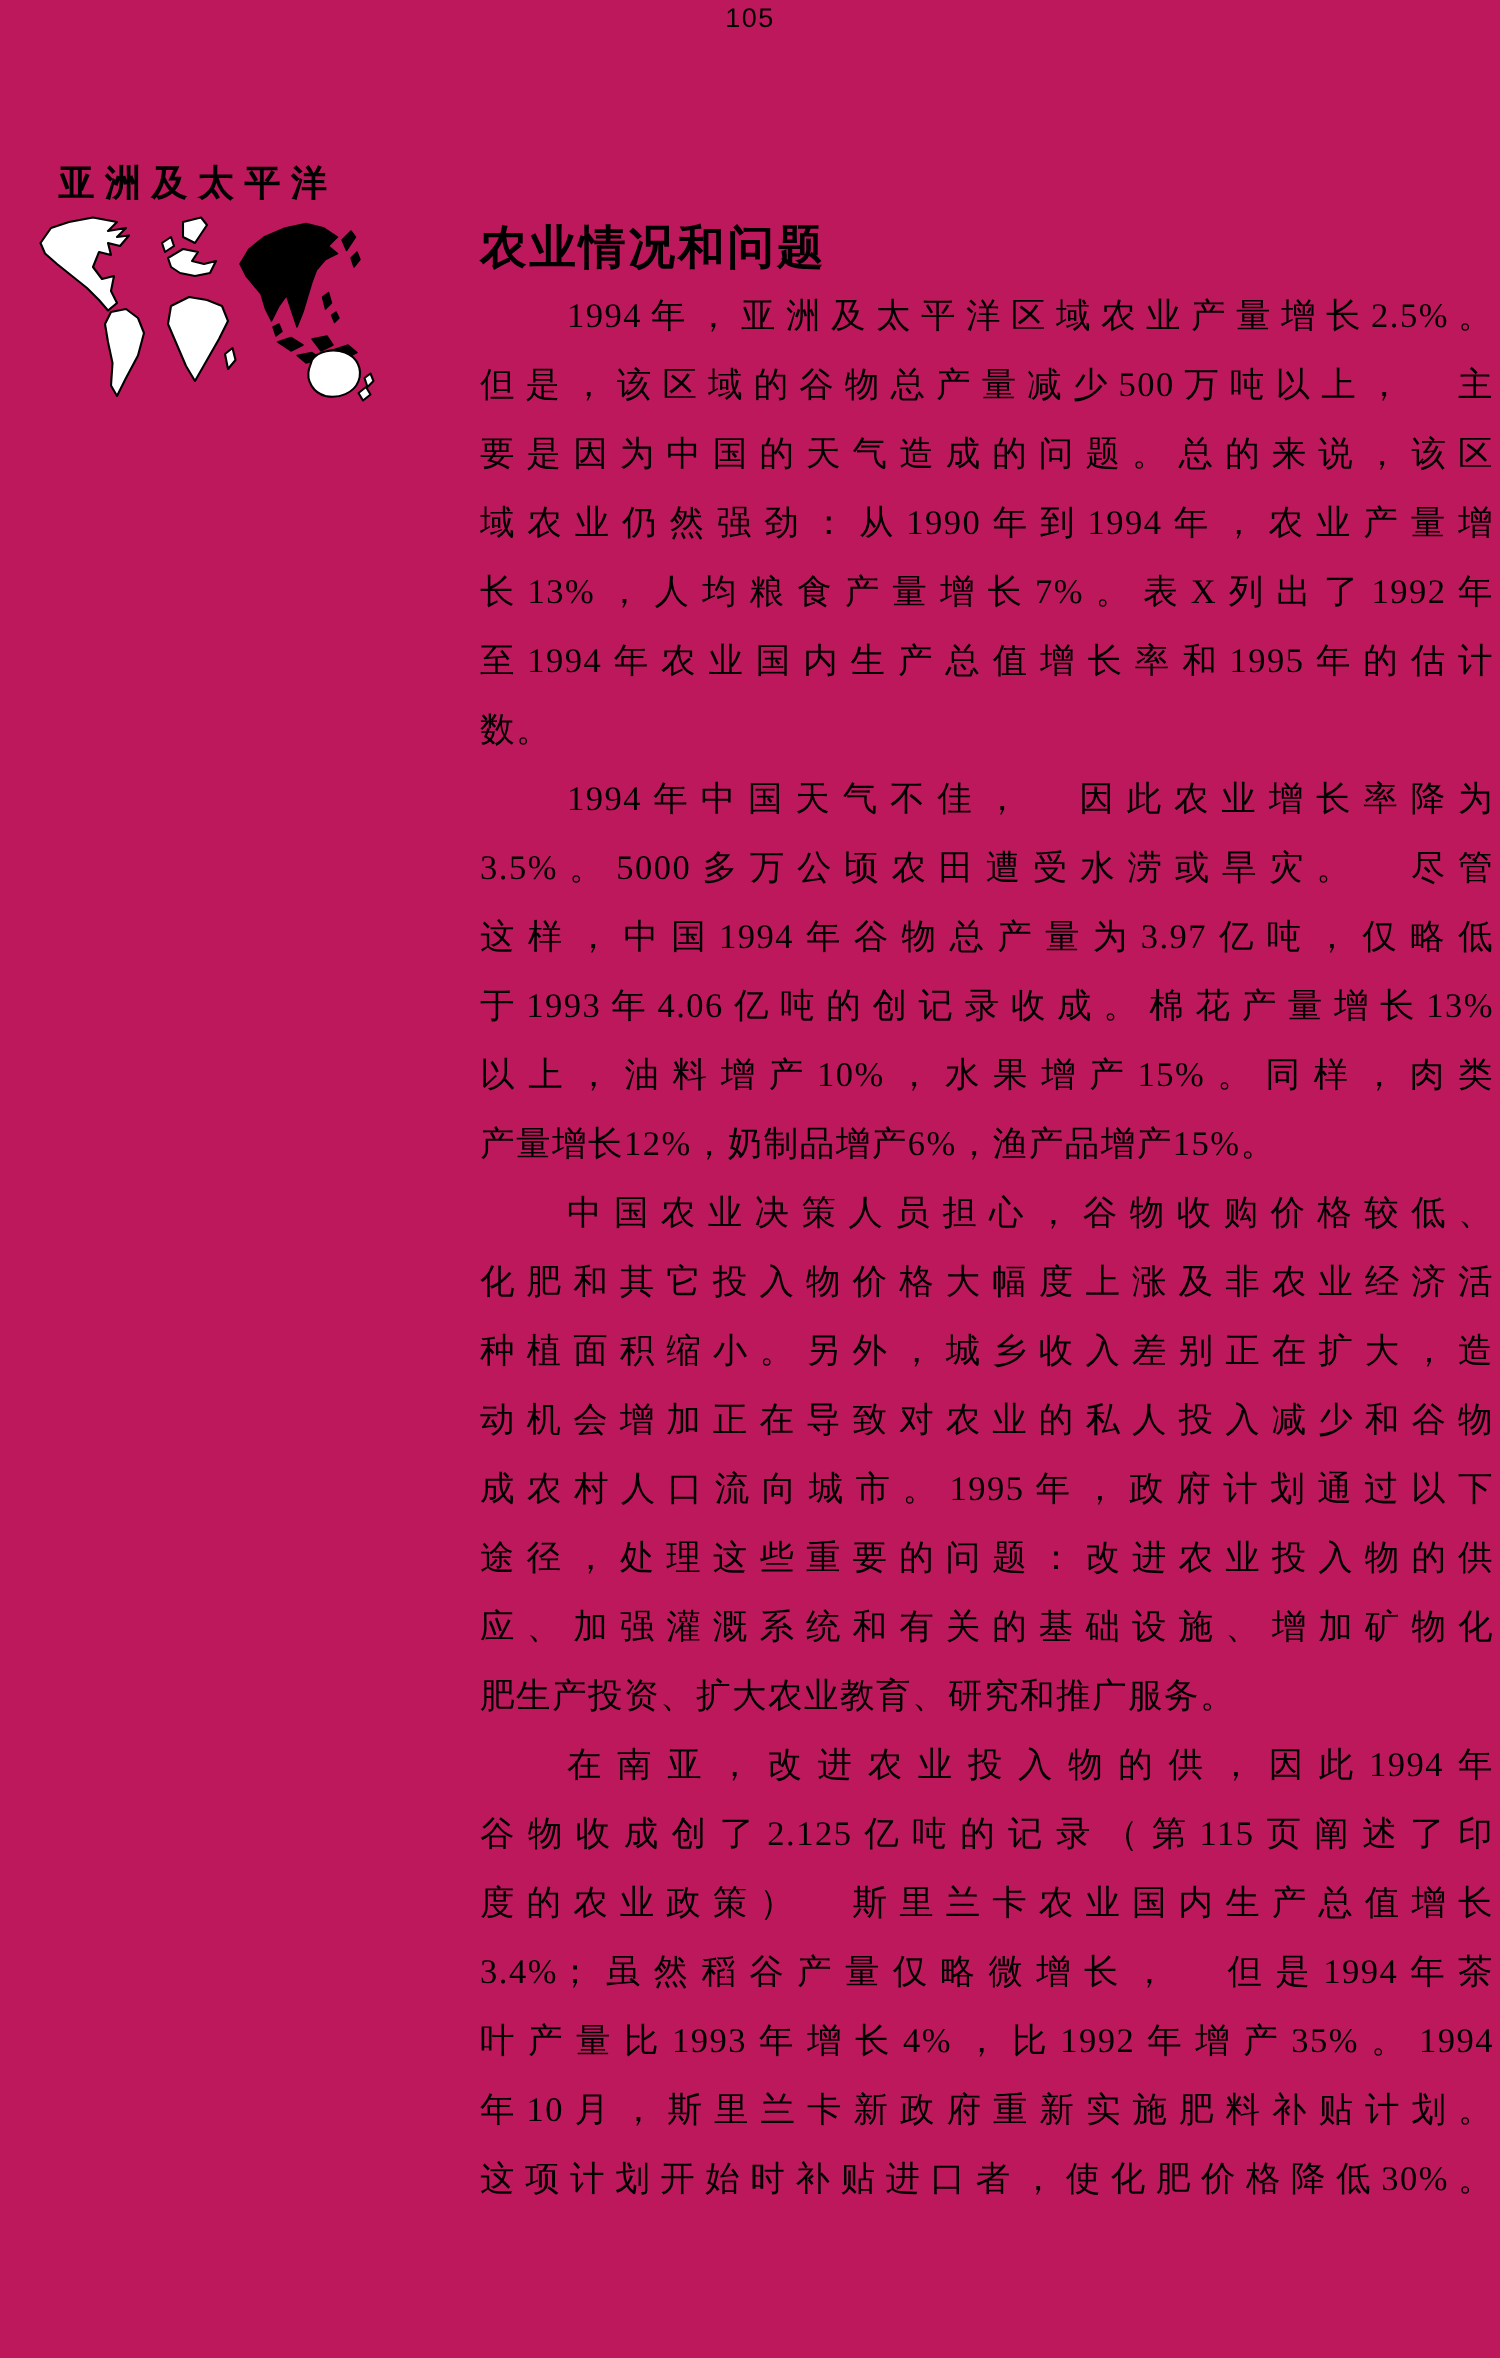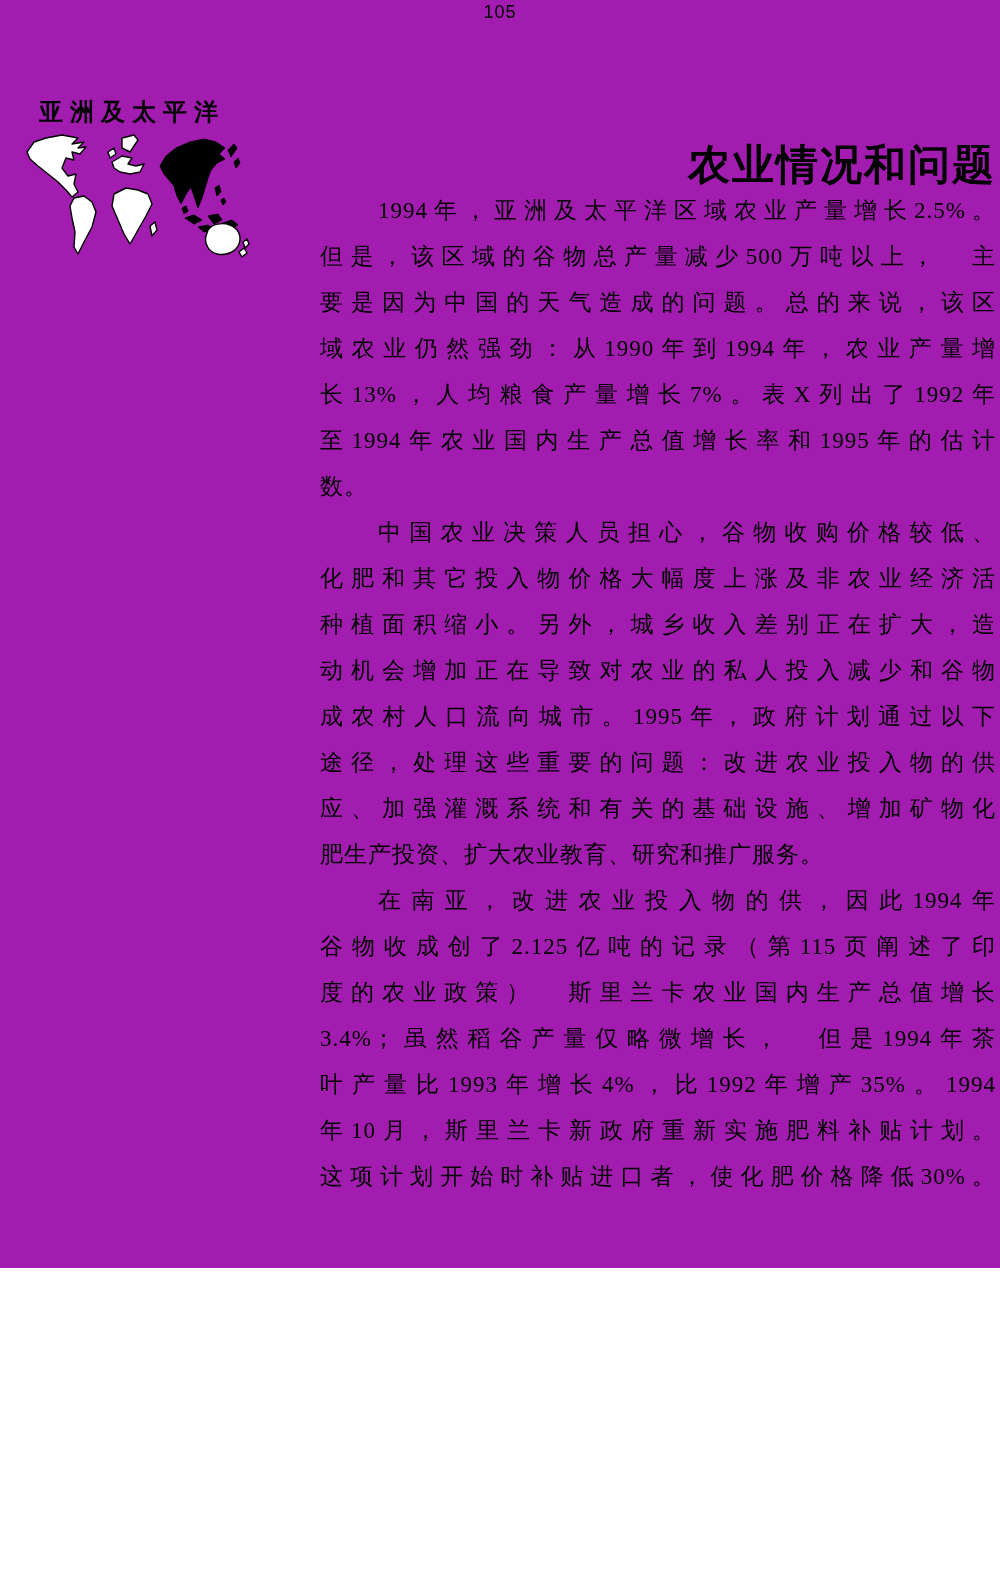--- a/index.html
+++ b/index.html
@@ -3,40 +3,40 @@
 <meta charset="utf-8">
 <style>
   html, body {
     margin: 0;
     padding: 0;
     background: #ffffff;
   }
   .page {
     position: relative;
     width: 1000px;
-    height: 1268px;
-    background: #a21caf;
+    height: 1572px;
+    background: #be185d;
     color: #000000;
     font-family: "Liberation Serif", "DejaVu Serif", serif;
     overflow: hidden;
   }
   .page-number {
     position: absolute;
     top: 2px;
     left: 0;
     width: 1000px;
     text-align: center;
     font-size: 18px;
     letter-spacing: 1px;
     font-family: "Liberation Sans", "DejaVu Sans", sans-serif;
   }
   .map-block {
     position: absolute;
     left: 22px;
-    top: 96px;
+    top: 106px;
     width: 228px;
   }
   .map-label {
     width: 200px;
     margin-left: 10px;
     text-align: center;
     font-size: 24px;
     font-weight: bold;
     letter-spacing: 7px;
     white-space: nowrap;
@@ -61,26 +61,25 @@
     stroke-linejoin: round;
   }
   .article {
     position: absolute;
     left: 320px;
     top: 142px;
     width: 676px;
   }
   .heading {
     margin: 0;
-    font-size: 42px;
+    font-size: 31px;
     font-weight: bold;
     line-height: 46px;
     letter-spacing: 2px;
     font-family: "Liberation Sans", "DejaVu Sans", sans-serif;
-    text-align: right;
   }
   .para {
     margin: 0;
   }
   .line {
     font-size: 23px;
     line-height: 46px;
     text-align: justify;
     text-align-last: justify;
     text-justify: inter-character;
@@ -145,20 +144,28 @@
         <div class="para">
           <div class="line first">1994年，亚洲及太平洋区域农业产量增长2.5%。</div>
           <div class="line">但是，该区域的谷物总产量减少500万吨以上，　主</div>
           <div class="line">要是因为中国的天气造成的问题。总的来说，该区</div>
           <div class="line">域农业仍然强劲：从1990年到1994年，农业产量增</div>
           <div class="line">长13%，人均粮食产量增长7%。表X列出了1992年</div>
           <div class="line">至1994年农业国内生产总值增长率和1995年的估计</div>
           <div class="line last">数。</div>
         </div>
         <div class="para">
+          <div class="line first">1994年中国天气不佳，　因此农业增长率降为</div>
+          <div class="line">3.5%。5000多万公顷农田遭受水涝或旱灾。　尽管</div>
+          <div class="line">这样，中国1994年谷物总产量为3.97亿吨，仅略低</div>
+          <div class="line">于1993年4.06亿吨的创记录收成。棉花产量增长13%</div>
+          <div class="line">以上，油料增产10%，水果增产15%。同样，肉类</div>
+          <div class="line last">产量增长12%，奶制品增产6%，渔产品增产15%。</div>
+        </div>
+        <div class="para">
           <div class="line first">中国农业决策人员担心，谷物收购价格较低、</div>
           <div class="line">化肥和其它投入物价格大幅度上涨及非农业经济活</div>
           <div class="line">种植面积缩小。另外，城乡收入差别正在扩大，造</div>
           <div class="line">动机会增加正在导致对农业的私人投入减少和谷物</div>
           <div class="line">成农村人口流向城市。1995年，政府计划通过以下</div>
           <div class="line">途径，处理这些重要的问题：改进农业投入物的供</div>
           <div class="line">应、加强灌溉系统和有关的基础设施、增加矿物化</div>
           <div class="line last">肥生产投资、扩大农业教育、研究和推广服务。</div>
         </div>
         <div class="para">

